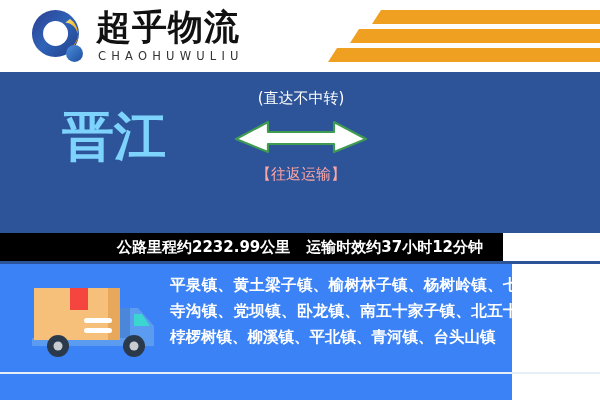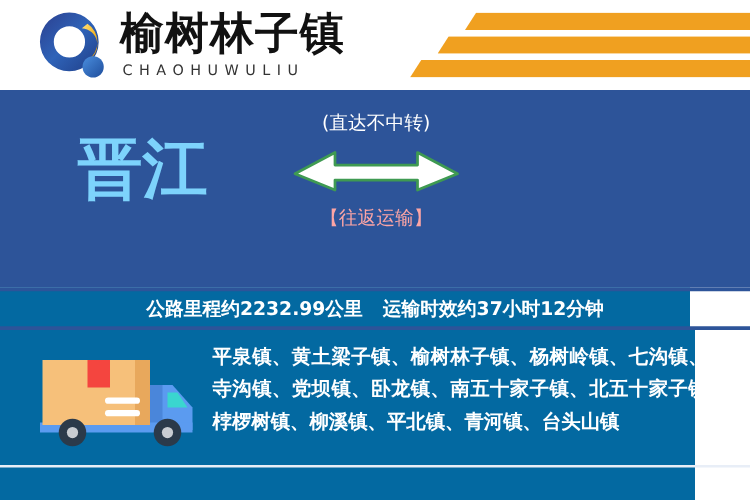--- a/index.html
+++ b/index.html
@@ -33,31 +33,31 @@
 
   .mid{position:absolute;left:226px;top:16px;width:150px;height:132px;text-align:center;}
   .mid-top{font-family:"DejaVu Sans","Liberation Sans",sans-serif;font-weight:400;
            font-size:15px;line-height:20px;color:#ffffff;white-space:nowrap;}
   .arrow-box{margin-top:8px;height:42px;position:relative;}
   .arrow-svg{display:block;margin:0 auto;}
   .mid-bot{margin-top:6px;font-family:"DejaVu Sans","Liberation Sans",sans-serif;
            font-weight:400;font-size:15px;line-height:20px;color:#fca5a5;white-space:nowrap;}
 
   
-  .infobar{position:absolute;left:0;top:230px;width:552px;height:34px;background:#0369a1;}
+  .infobar{position:absolute;left:0;top:230px;width:503px;height:34px;background:#000000;}
   .infobar .edge{position:absolute;left:0;width:600px;height:3px;background:#2d5499;}
   .infobar .edge.top{top:0;}
   .infobar .edge.bot{bottom:0;}
   .infobar-inner{position:absolute;left:0;top:3px;width:600px;height:28px;
         display:flex;align-items:center;justify-content:center;gap:16px;}
   .infobar-txt{font-family:"DejaVu Sans","Liberation Sans",sans-serif;font-weight:700;
         font-size:15px;line-height:20px;color:#ffffff;white-space:nowrap;}
 
   
-  .towns{position:absolute;left:0;top:264px;width:556px;height:136px;background:#0369a1;}
+  .towns{position:absolute;left:0;top:264px;width:512px;height:136px;background:#3b82f6;}
   .truck{position:absolute;left:22px;top:18px;width:140px;height:80px;}
   .truck-svg{display:block;width:140px;height:80px;}
   .towns-text{position:absolute;left:170px;top:8px;width:412px;
         font-family:"DejaVu Sans","Liberation Sans",sans-serif;font-weight:700;
         font-size:15.5px;line-height:26px;color:#ffffff;text-align:justify;
         word-break:break-all;}
   .footline{position:absolute;left:0;bottom:26px;width:600px;height:2px;background:#e8eef7;}
 </style>
 </head>
 <body>
@@ -85,21 +85,21 @@
           </linearGradient>
         </defs>
         <path d="M25.5 2 A23.5 23.5 0 1 1 25.4 49 A23.5 23.5 0 1 1 25.5 2 Z
                  M25.5 13 A12.5 12.5 0 1 0 25.6 38 A12.5 12.5 0 1 0 25.5 13 Z" fill="url(#lgBlue)" fill-rule="evenodd"></path>
         <path d="M40 11 A17.5 17.5 0 0 1 40.5 40 A13.5 13.5 0 0 0 35.5 14.5 Z" fill="url(#lgYellow)"></path>
         <circle cx="44.5" cy="45.5" r="8.5" fill="url(#lgDot)"></circle>
       </svg>
     </div>
 
     <div class="brand">
-      <div class="brand-cn">榆树林子镇</div>
+      <div class="brand-cn">超乎物流</div>
       <div class="brand-en">CHAOHUWULIU</div>
     </div>
 
     <div class="stripes">
       <div class="stripe s1"></div>
       <div class="stripe s2"></div>
       <div class="stripe s3"></div>
     </div>
   </div>
 

